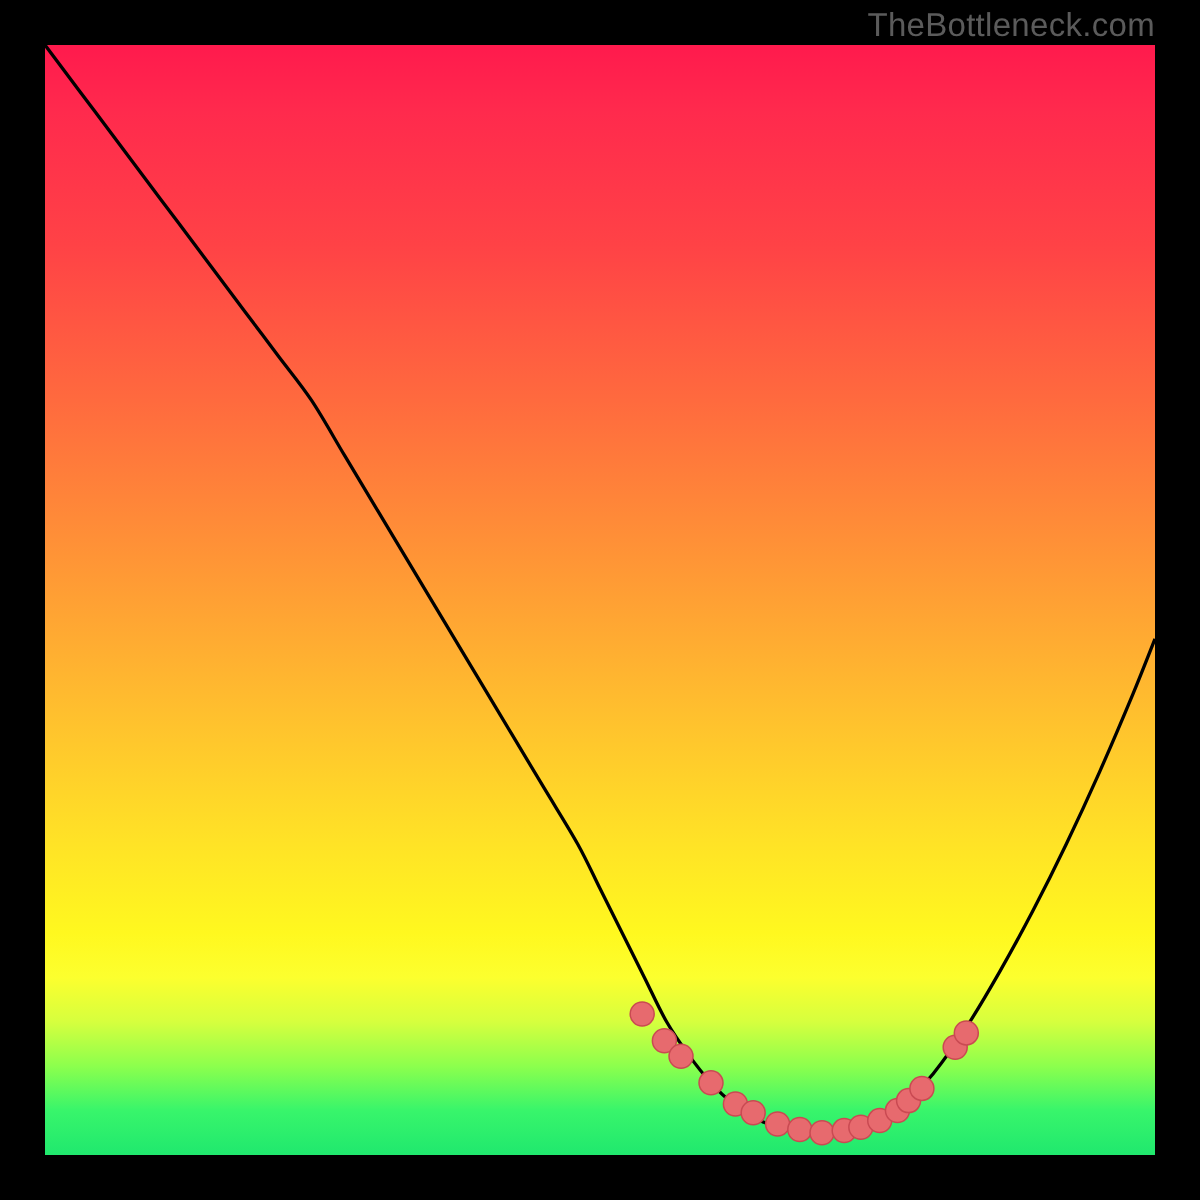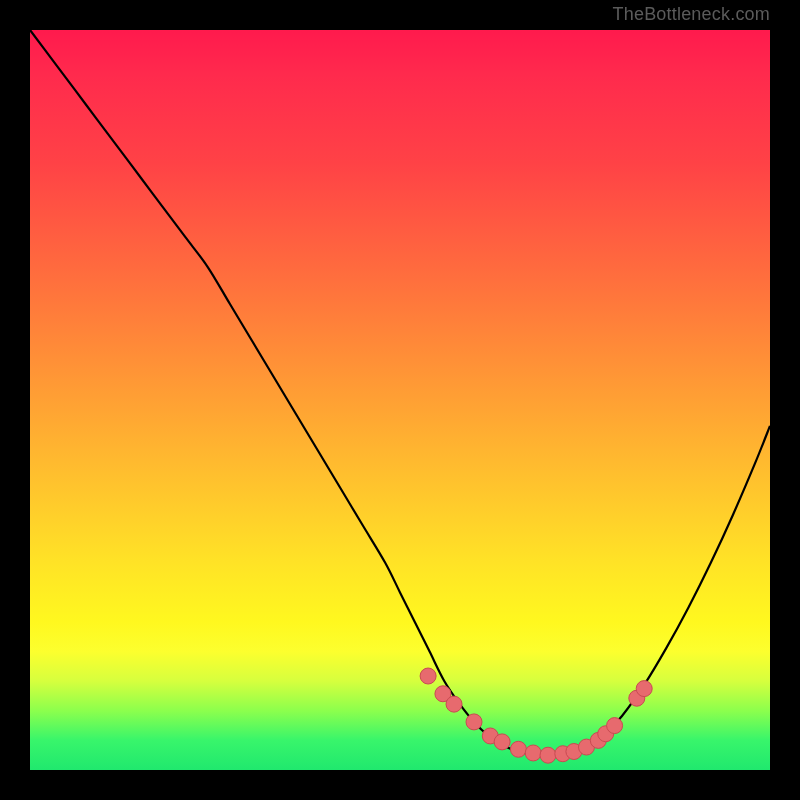--- a/index.html
+++ b/index.html
@@ -38,21 +38,21 @@
       #d6ff3e 88%,
       #8cff4d 92%,
       #38f56b 96%,
       #20e86e 100%
     );
   }
   .watermark {
     position: absolute;
     top: 4px;
     right: 30px;
-    font-size: 18px;
+    font-size: 22px;
     font-weight: 500;
     color: #5b5b5b;
     letter-spacing: 0.2px;
     user-select: none;
   }
   .chart-svg {
     position: absolute;
     left: 30px;
     top: 30px;
     width: 740px;

